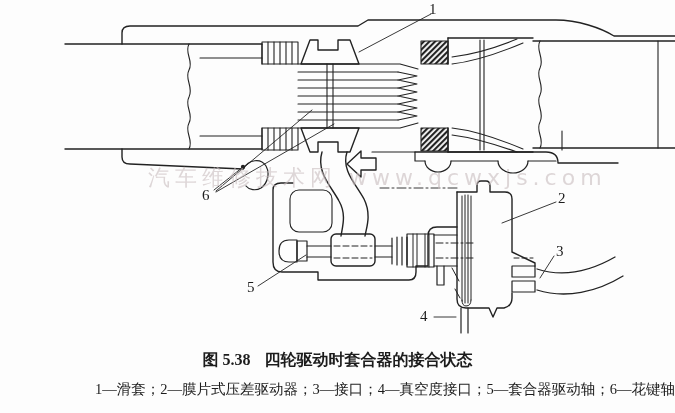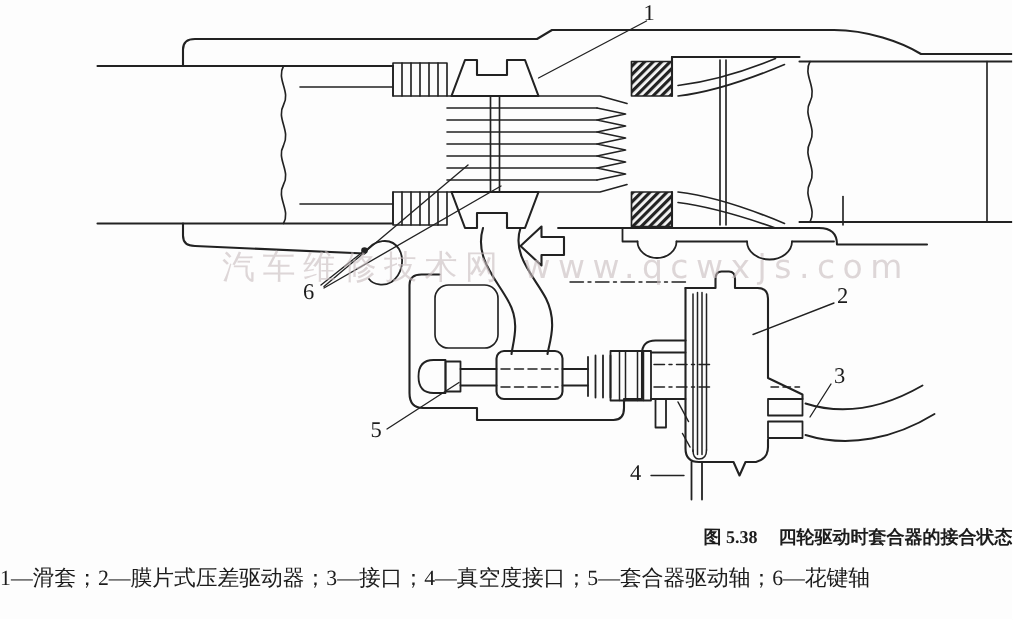--- a/index.html
+++ b/index.html
@@ -12,25 +12,25 @@
   .part-label{
     position:absolute;font-size:15px;line-height:16px;color:#1c1c1c;
     font-family:"Liberation Serif","DejaVu Serif",serif;
   }
   .watermark{
     position:absolute;left:148px;top:163px;white-space:nowrap;
     font-family:"DejaVu Sans","Liberation Sans",sans-serif;
     font-size:22px;letter-spacing:5px;color:#c9bdbf;opacity:.6;pointer-events:none;
   }
   .caption{
-    text-align:right;font-weight:bold;font-size:12px;margin-top:5px;
+    text-align:center;font-weight:bold;font-size:16px;margin-top:5px;
   }
   .caption .prefix{margin-right:14px;}
   .legend{
-    text-align:left;font-size:14.5px;margin-top:9px;white-space:nowrap;
+    text-align:right;font-size:14.5px;margin-top:9px;white-space:nowrap;
   }
 </style>
 </head>
 <body>
 
 <div class="page">
   <div class="diagram">
     <svg width="675" height="345" viewBox="0 0 675 345">
       <defs>
         <pattern id="sealHatch" width="4" height="4" patternUnits="userSpaceOnUse" patternTransform="rotate(45)">

